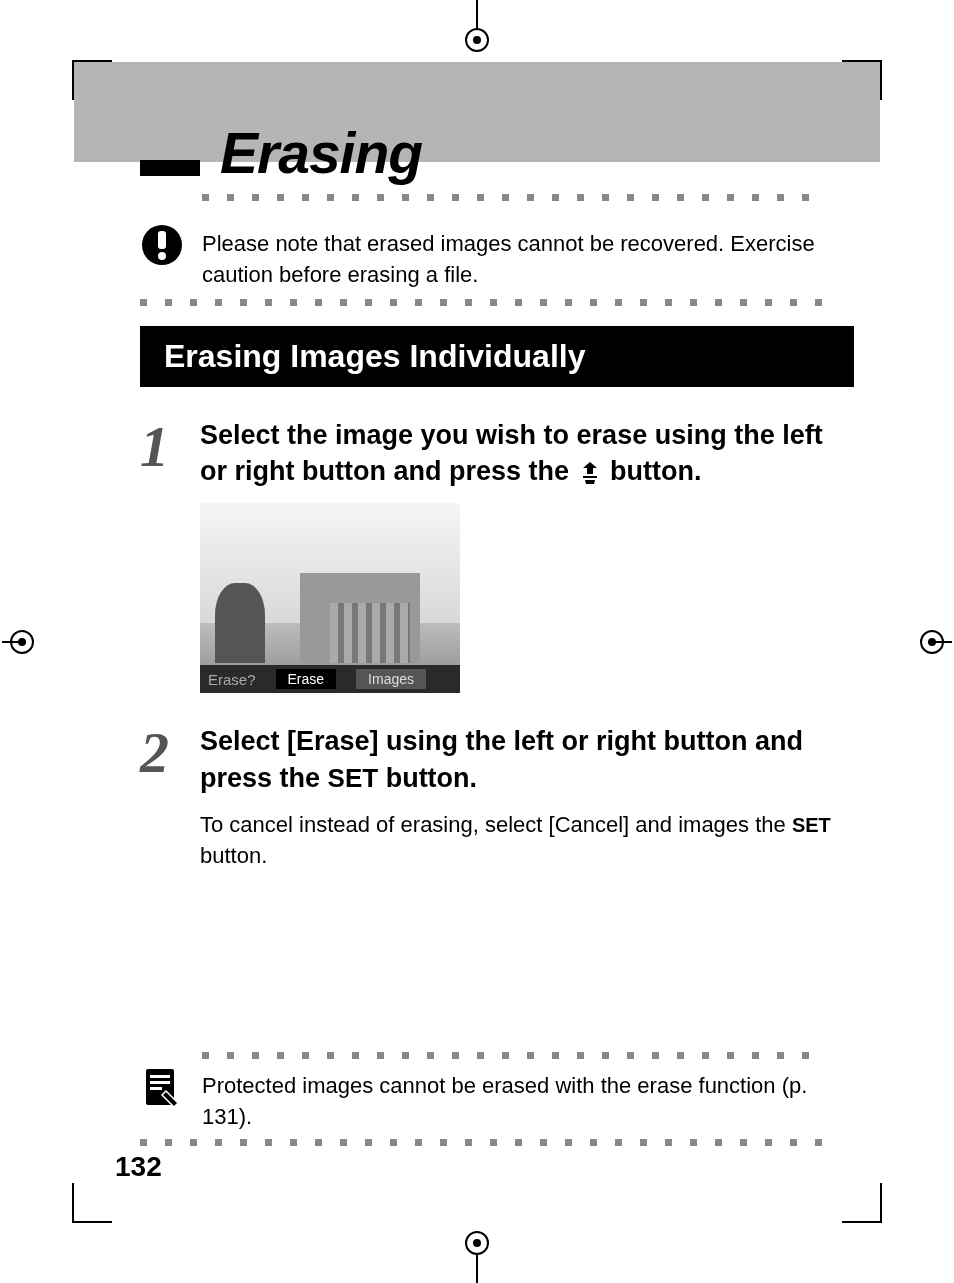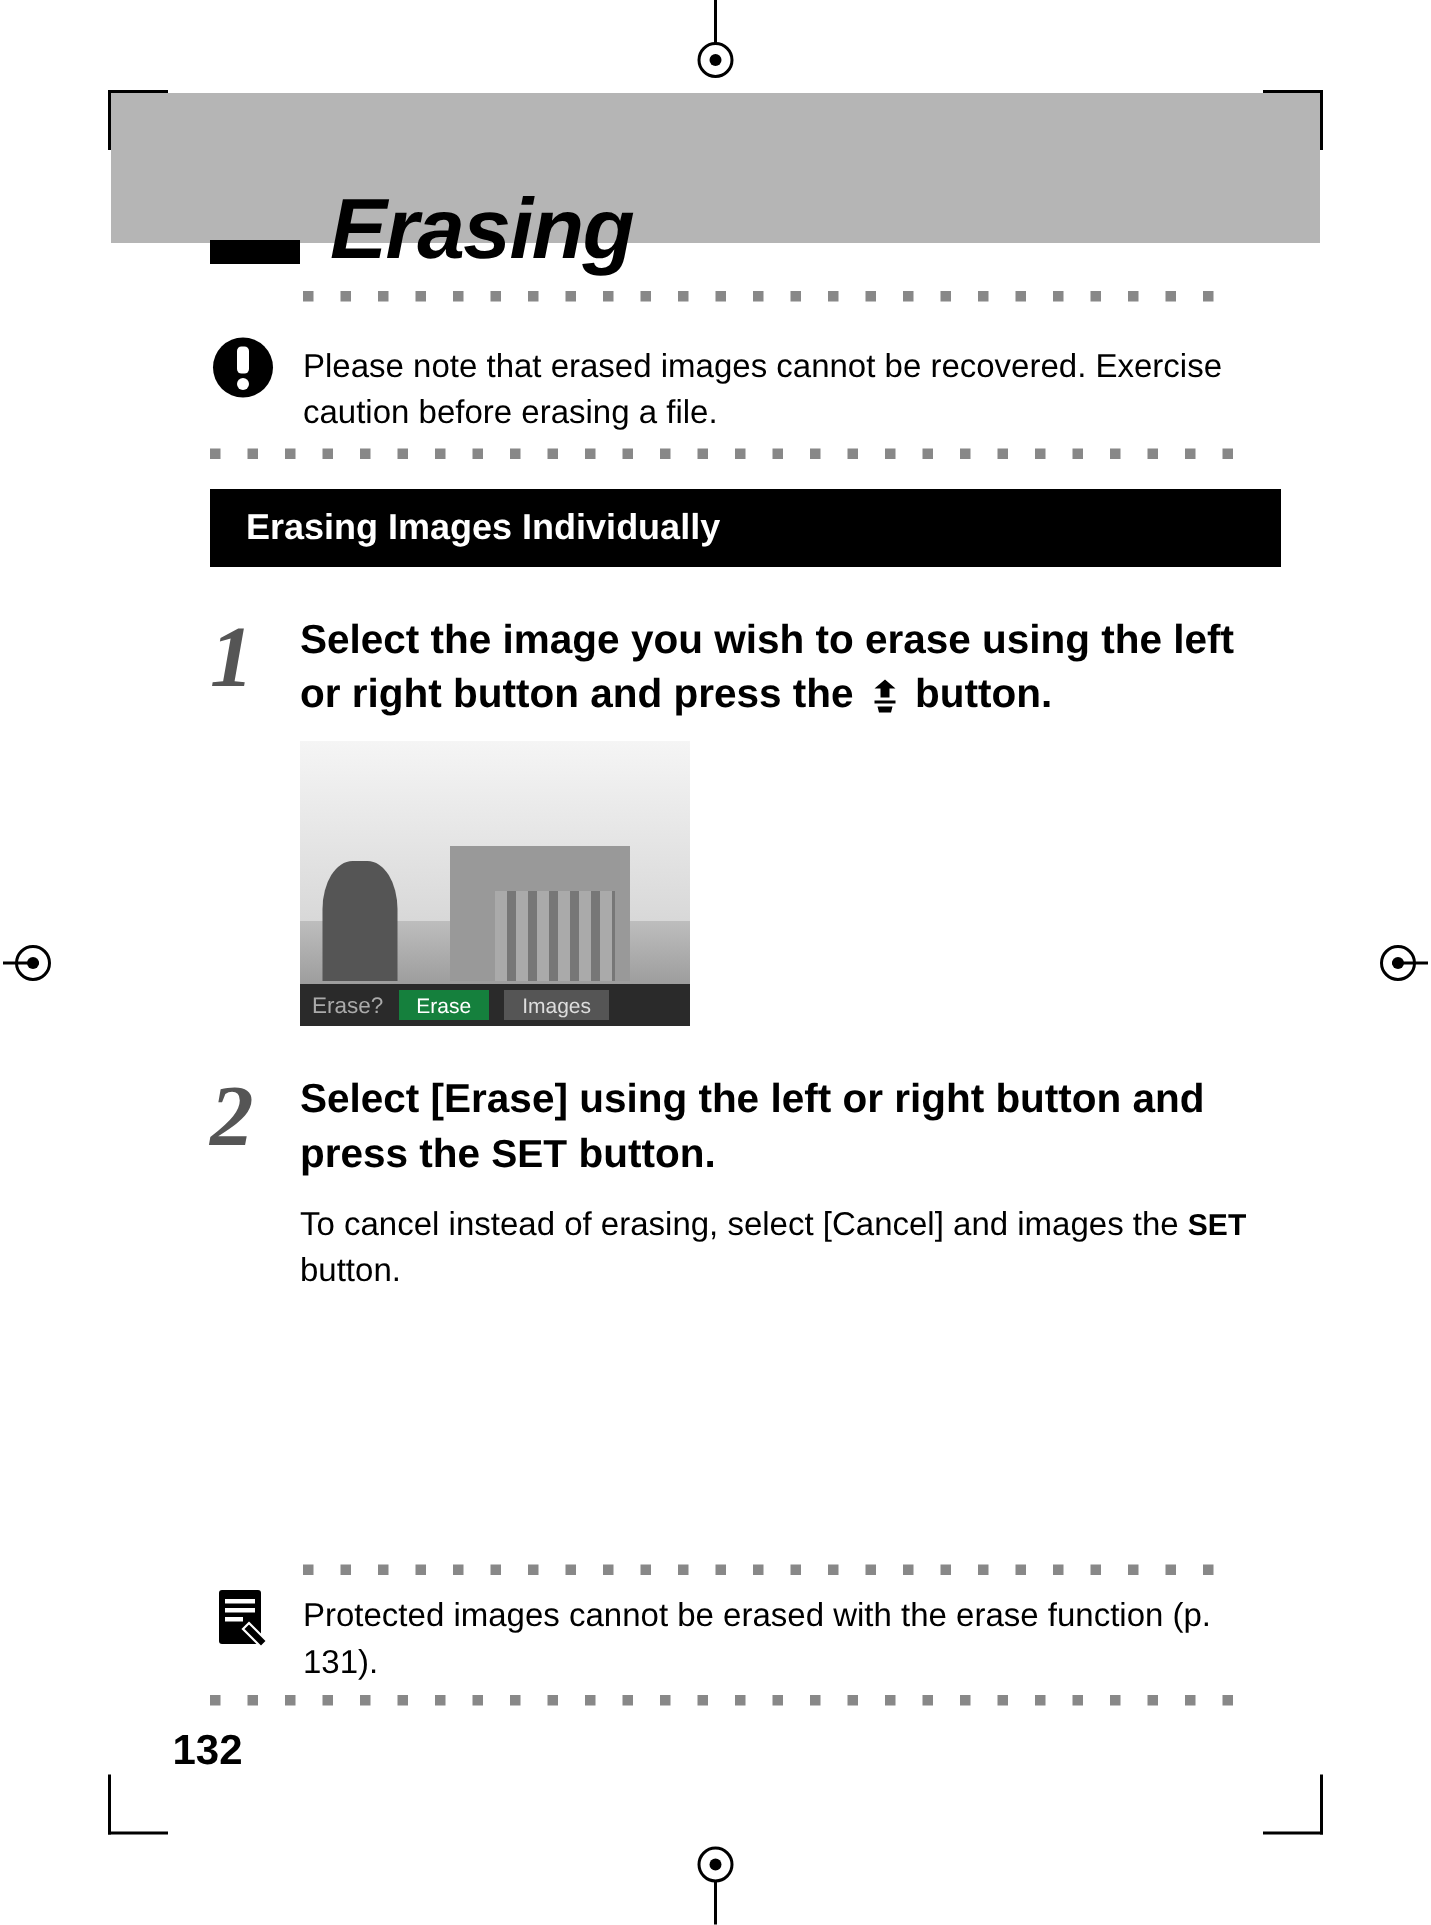--- a/index.html
+++ b/index.html
@@ -187,21 +187,21 @@
       width: 7px;
       height: 7px;
       background: #888;
     }
     .dotted-top {
       margin-left: 62px;
     }
     .section-header {
       background: #000;
       color: #fff;
-      font-size: 24px;
+      font-size: 32px;
       font-weight: bold;
       padding: 12px 24px;
       margin-top: 20px;
       margin-bottom: 30px;
     }
     .step {
       display: flex;
       align-items: flex-start;
       margin-bottom: 20px;
     }
@@ -289,33 +289,33 @@
       bottom: 0;
       left: 0;
       right: 0;
       height: 28px;
       background: #2a2a2a;
       display: flex;
       align-items: center;
       color: #ccc;
       font-size: 15px;
       padding: 0 8px;
-      gap: 10px;
+      gap: 20px;
     }
     .ui-label {
       color: #aaa;
     }
     .ui-btn {
       background: #555;
       color: #ddd;
       padding: 2px 12px;
       font-size: 14px;
     }
     .ui-btn.selected {
-      background: #15803d;
+      background: #000000;
       color: #fff;
     }
     .note-block {
       display: flex;
       align-items: flex-start;
       margin-top: 200px;
     }
     .note-icon {
       width: 44px;
       height: 44px;

